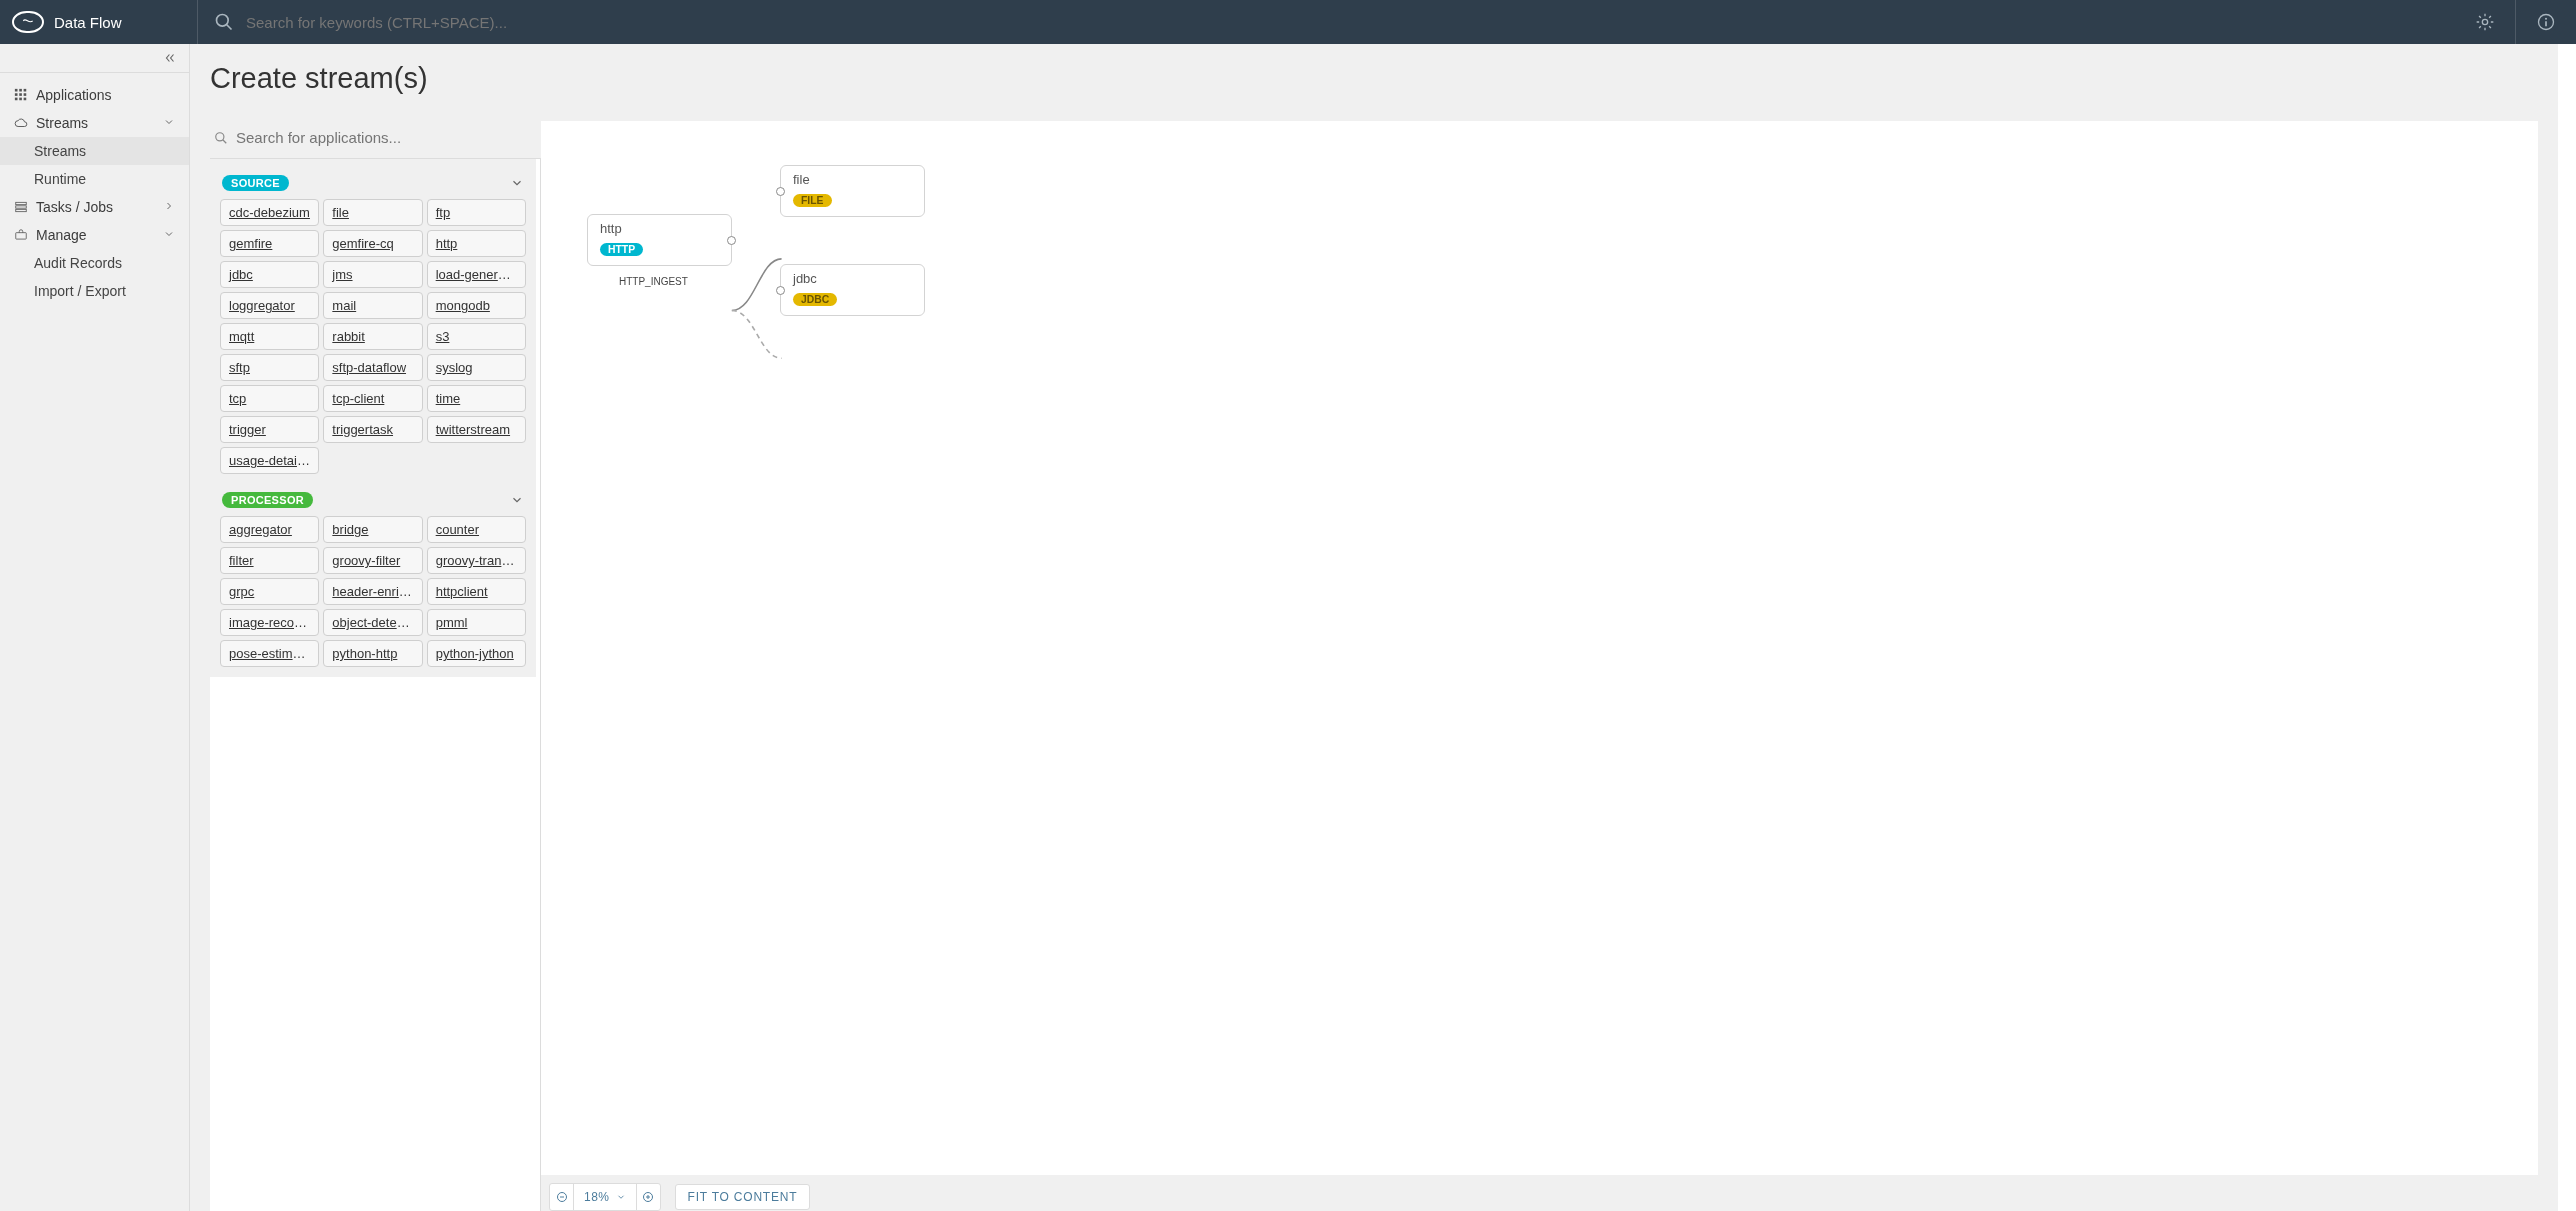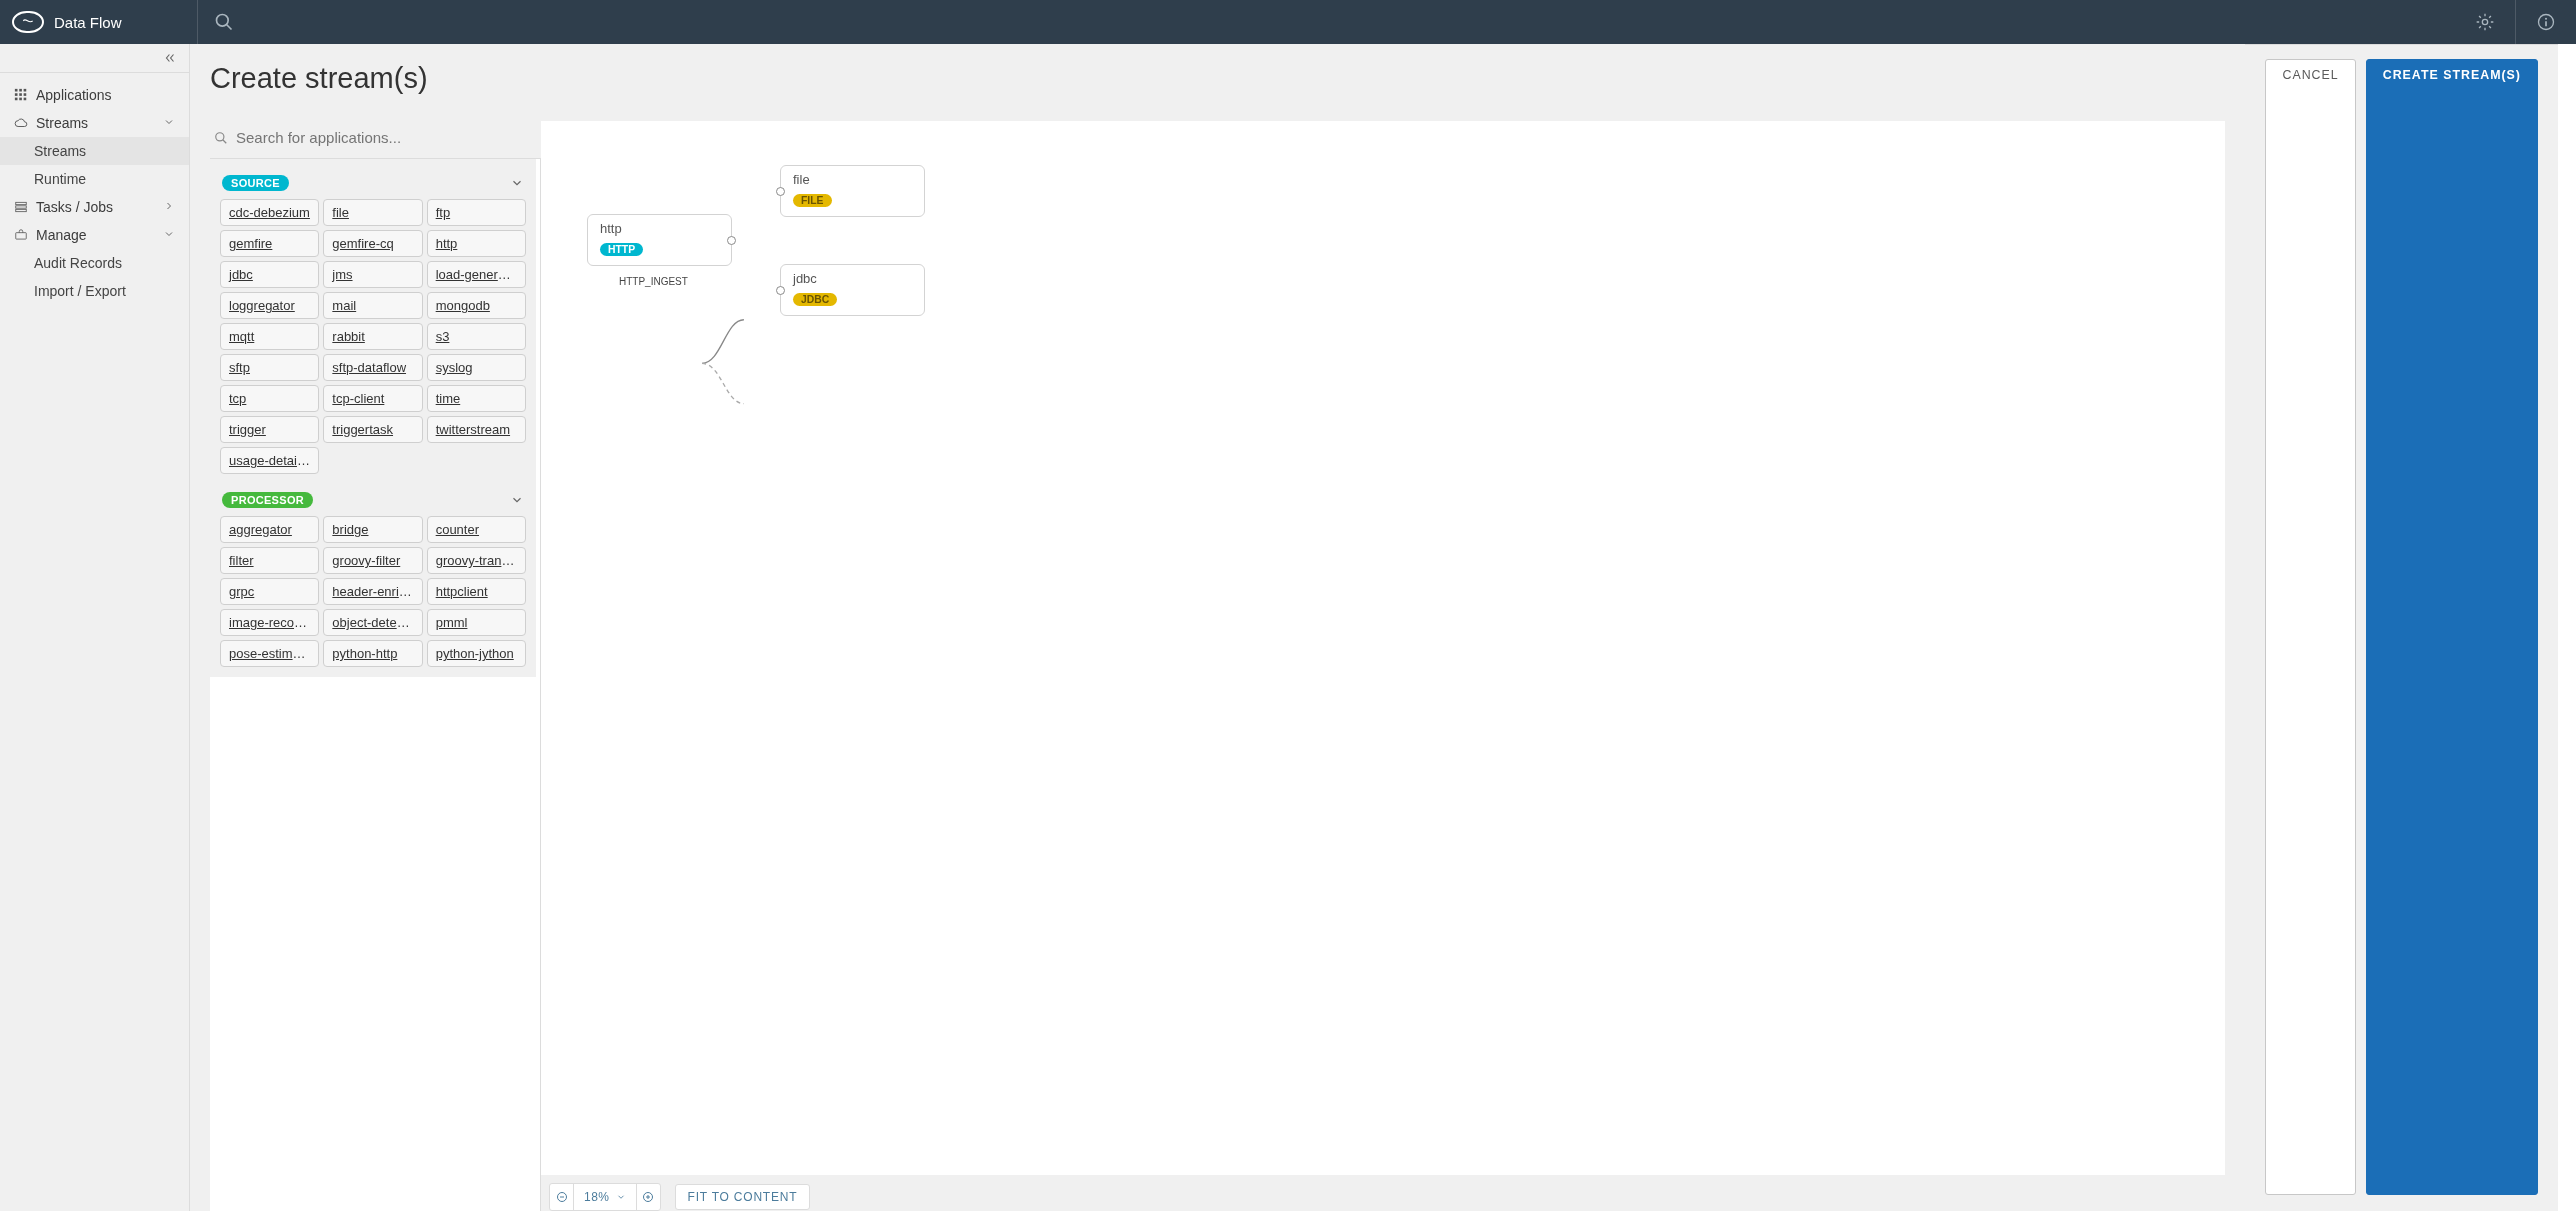--- a/index.html
+++ b/index.html
@@ -107,20 +107,21 @@
     <span class="brand-name">Data Flow</span>
   </div>
   <div class="vdiv"></div>
   <div class="header-search">
     <span class="header-icon">
       <svg viewBox="0 0 24 24">
           <circle cx="10" cy="10" r="7" fill="none" stroke="currentColor" stroke-width="2"></circle>
           <line x1="15" y1="15" x2="21" y2="21" stroke="currentColor" stroke-width="2"></line>
         </svg>
     </span>
+    <input type="text" placeholder="Search for keywords (CTRL+SPACE)..." style="">
   </div>
   <div class="header-actions">
     <span class="header-icon">
       <svg viewBox="0 0 24 24">
           <circle cx="12" cy="12" r="3.2" fill="none" stroke="currentColor" stroke-width="1.6"></circle>
           <path d="M12 2v3M12 19v3M2 12h3M19 12h3M4.9 4.9l2.1 2.1M17 17l2.1 2.1M19.1 4.9 17 7M7 17l-2.1 2.1" stroke="currentColor" stroke-width="1.6"></path>
         </svg>
     </span>
     <div class="vdiv"></div>
     <span class="header-icon">
@@ -344,19 +345,15 @@
                     <line x1="12" y1="8" x2="12" y2="16" stroke="currentColor" stroke-width="2"></line>
                   </svg>
               </div>
             </div>
             <div class="fit-btn">FIT TO CONTENT</div>
           </div>
         </div>
       </div>
     </div>
 
-    <div class="footer">
-      <div class="btn secondary">CANCEL</div>
-      <div class="btn primary">CREATE STREAM(S)</div>
-    </div>
   </div>
 </div>
 
 
 </body></html>

